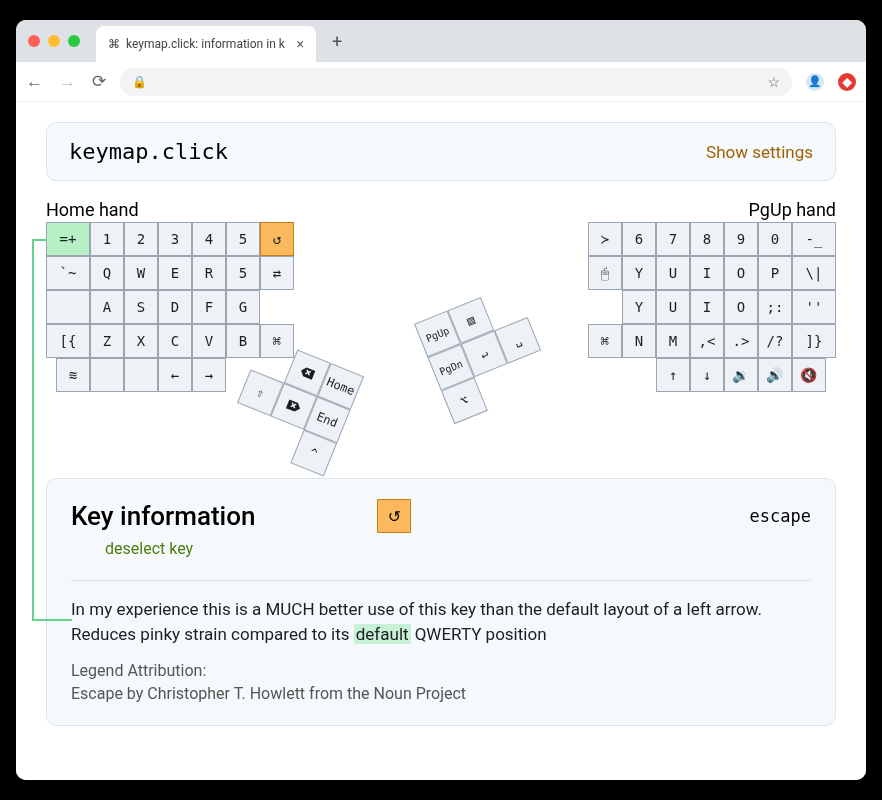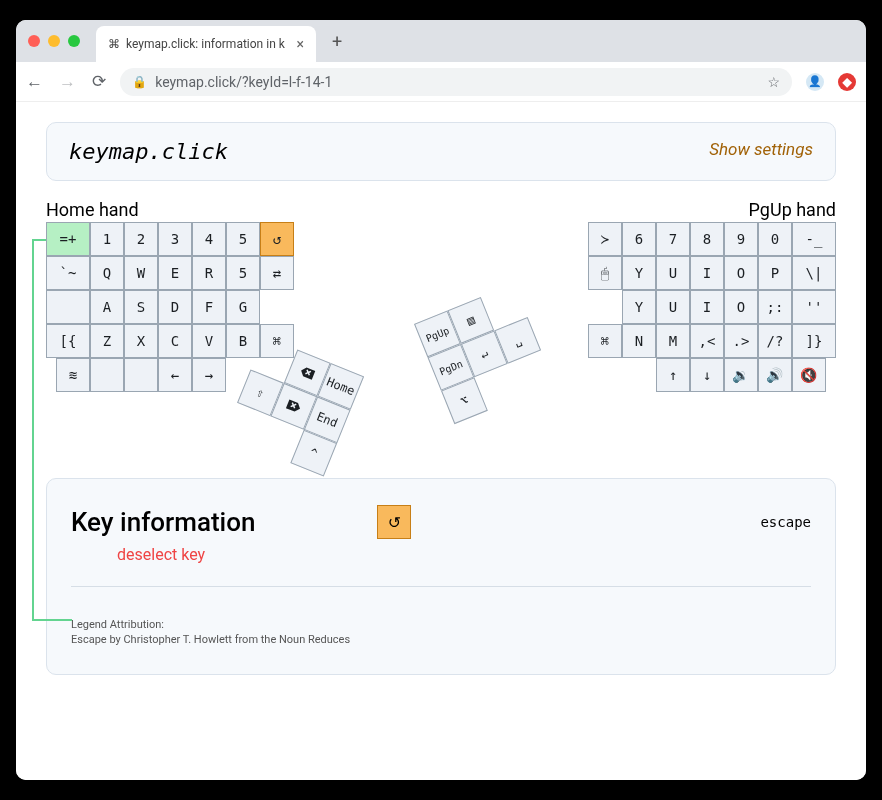--- a/index.html
+++ b/index.html
@@ -37,21 +37,21 @@
   .ext-badge { width: 18px; height: 18px; border-radius: 50%; display:inline-flex; align-items:center; justify-content:center; }
   .content { flex:1; overflow: auto; background: #fff; position: relative; padding: 20px 30px 20px 30px;}
   .content::-webkit-scrollbar { width: 14px; }
   .content::-webkit-scrollbar-thumb { background: #c1c1c1; border-radius: 8px; border:3px solid #fff;}
   .card {
     border: 1px solid #dbe3ec;
     background: #f6f9fc;
     border-radius: 10px;
     padding: 16px 22px;
   }
-  .header-card { display: flex; justify-content: space-between; font-style: italic;}
+  .header-card { display: flex; align-items: center; justify-content: space-between;}
   .site-title { font-family: ui-monospace, Menlo, Consolas, monospace; font-size: 22px; }
   .settings-link { color: #a16207; font-size: 17px; cursor: pointer; }
   .hands-row { display: flex; justify-content: space-between; margin-top: 18px; margin-bottom: 2px;}
   .hands-row span { font-size: 18px; }
   .kb-wrap { position: relative; height: 230px; }
   .kbd-half { position: absolute; }
   .left { left: 0; top: 0; }
   .right { right: 0; top: 0; }
   .krow { display:flex; }
   .key {
@@ -66,33 +66,33 @@
   }
   .key.wide { width: 44px; }
   .key.sel { background: #f9b95c; border-color: #c77f17; z-index: 2; }
   .key.hl { background: #b6f0c4; }
   .key.empty { background: #eef2f7; }
   .key.spacer { border-color: transparent; background: transparent; }
   .thumb { position: absolute; transform-origin: top left; }
   .thumb .krow { }
   .thumb .key { width: 36px; height: 36px; font-size:12px;}
   svg.glyph { width: 16px; height: 16px; }
-  .info-card { margin-top: 26px; padding: 26px 24px; }
+  .info-card { margin-top: 26px; padding: 20px 24px; }
   .info-head { display:flex; align-items:center; gap: 20px;}
   .info-title { font-size: 26px; font-weight: 500; }
   .sel-key-preview {
     width: 34px; height: 34px; border: 1px solid #c77f17; background: #f9b95c;
     display:flex;align-items:center;justify-content:center; margin-left: 102px;
   }
-  .esc-label { margin-left:auto; font-family: ui-monospace,Menlo,monospace; font-size: 14px;}
-  .deselect { color:#ef4444; font-size:16px; margin-left: 46px; margin-top: 6px; cursor:pointer;}
+  .esc-label { margin-left:auto; font-family: ui-monospace,Menlo,monospace; font-size: 17px;}
+  .deselect { color:#4d7c0f; font-size:16px; margin-left: 34px; margin-top: 6px; cursor:pointer;}
   .divider { border: none; border-top: 1px solid #d6dee6; margin: 22px 0 16px;}
   .blurb { font-size: 17px; color: #1b1f23; line-height: 1.45;}
   .blurb .hl-word { background: #c6f1d4; padding: 0 2px; border-radius:2px;}
-  .attrib { font-size: 11px; color: #555; margin-top: 30px; line-height:1.4;}
+  .attrib { font-size: 16px; color: #555; margin-top: 14px; line-height:1.4;}
   .green-line { position:absolute; border: 1px solid #63d490; z-index: 0;}
 </style>
 </head>
 <body>
 
 <div class="browser">
   <div class="chrome-top">
     <div class="traffic">
       <span class="dot r"></span>
       <span class="dot y"></span>
@@ -106,21 +106,20 @@
     <span class="newtab">+</span>
   </div>
   <div class="urlbar-row">
     <div class="nav-icons">
       <span>←</span>
       <span style="opacity:.4">→</span>
       <span>⟳</span>
     </div>
     <div class="urlbar">
       <span style="font-size:12px">🔒</span>
-      <span>keymap.click/?keyId=l-f-14-1</span>
       <div class="url-ext">
         <span style="color:#5f6368">☆</span>
       </div>
     </div>
     <span class="ext-badge" style="background:#d5e8f5;font-size:11px">👤</span>
     <span class="ext-badge" style="background:#e53935;color:#fff;font-size:12px;font-weight:bold">◆</span>
   </div>
 
   <div class="content">
 
@@ -302,20 +301,23 @@
     <div class="card info-card">
       <div class="info-head">
         <span class="info-title">Key information</span>
         <div class="sel-key-preview">
           <span>↺</span>
         </div>
         <span class="esc-label">escape</span>
       </div>
       <div class="deselect">deselect key</div>
       <hr class="divider">
+      <p class="blurb">
+        <span>In my experience this is a MUCH better use of this key than the default layout of a left arrow. Reduces pinky strain compared to its </span><span class="hl-word">default</span><span> QWERTY position</span>
+      </p>
       <p class="attrib">
         <span>Legend Attribution:</span><br>
-        <span>Escape by Christopher T. Howlett from the Noun Reduces</span>
+        <span>Escape by Christopher T. Howlett from the Noun Project</span>
       </p>
     </div>
 
   </div>
 </div>
 
 </body></html>

